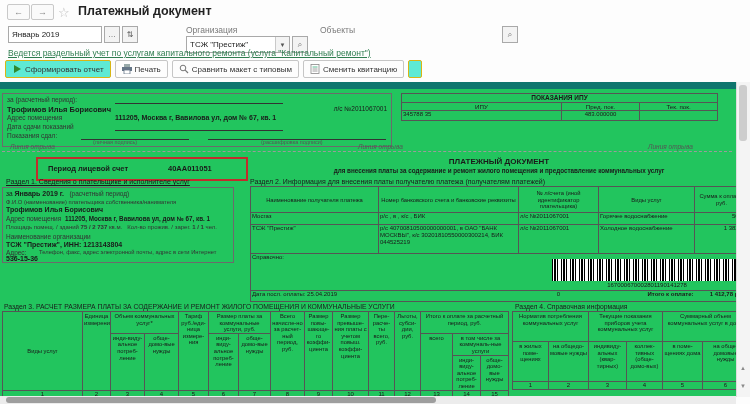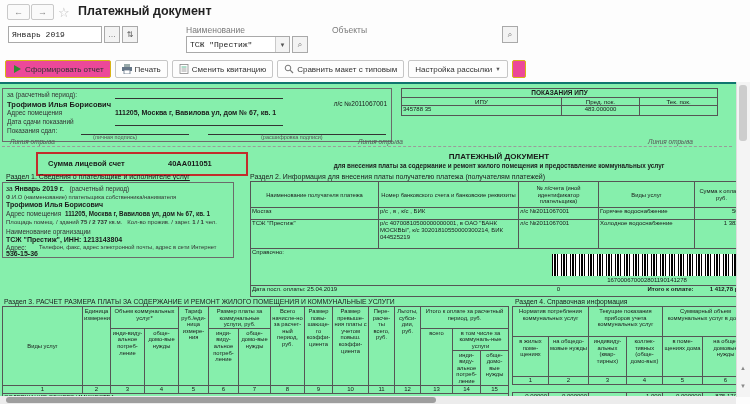--- a/index.html
+++ b/index.html
@@ -11,38 +11,38 @@
           border-radius:2px;background:#fafafa;color:#8a8a8a;font-size:9px;line-height:14px;padding:0;}
   .star{position:absolute;top:5px;left:58px;color:#bdbdbd;font-size:13px;}
   .pagetitle{position:absolute;top:4px;left:78px;font-size:12.5px;font-weight:bold;color:#222;}
   
   .field{position:absolute;top:25px;}
   .flabel{font-size:8.5px;color:#7a7a7a;height:10px;}
   .flabel.green{color:#2e7d4f;}
   .frow{display:flex;align-items:stretch;height:17px;margin-top:1px;}
   .combo{display:flex;flex:1;border:1px solid #a9a9a9;background:#fff;align-items:center;min-width:0;}
   .combo input{border:none;outline:none;flex:1;font-size:8px;padding:0 3px;min-width:0;
-               font-family:Liberation Mono, monospace;color:#222;background:transparent;}
+               font-family:Liberation Sans, sans-serif;color:#222;background:transparent;}
   .drop{width:13px;align-self:stretch;border-left:1px solid #c9c9c9;background:#f3f3f3;
         font-size:6px;color:#555;display:flex;align-items:center;justify-content:center;}
   .sqbtn{width:16px;border:1px solid #a9a9a9;background:#f3f3f3;font-size:8px;color:#555;
          margin-left:2px;padding:0;line-height:15px;}
   .linkrow{position:absolute;top:48px;left:8px;font-size:8.5px;}
   .greenlink{color:#2e7d4f;text-decoration:underline;cursor:pointer;}
   
   .toolbar{position:absolute;top:59px;left:5px;right:5px;height:20px;display:flex;gap:4px;align-items:center;}
   .tbtn{display:inline-flex;align-items:center;gap:3px;height:18px;padding:0 6px;background:#fdfdfd;
         border:1px solid #c6c6c6;border-radius:2px;font-size:8px;color:#333;white-space:nowrap;}
-  .tbtn.yellow{background:#ec4899;border-color:#d9b514;}
+  .tbtn.yellow{background:#5eead4;border-color:#d9b514;}
   .tbtn .car{font-size:5.5px;color:#555;}
   .spacer{flex:1;}
   .ico{width:10px;height:10px;display:inline-block;}
   
-  .doc{position:absolute;top:82px;left:0;width:736px;height:315px;background:#86efac;
-       border-top:2px solid #0f766e;overflow:hidden;font-size:7px;}
+  .doc{position:absolute;top:82px;left:0;width:736px;height:315px;background:#22c55e;
+       border-top:7px solid #0f766e;overflow:hidden;font-size:7px;}
   .abs{position:absolute;}
   .box{position:absolute;border:1px solid #6b6b6b;}
   .b{font-weight:bold;}
   .t6{font-size:6px;} .t65{font-size:6.5px;} .t7{font-size:7px;} .t75{font-size:7.5px;} .t8{font-size:8px;}
   .uline{display:inline-block;border-bottom:1px solid #333;height:8px;}
   .tear{position:absolute;left:2px;right:4px;border-top:1px dashed #9a9a9a;}
   .tearlbl{position:absolute;font-style:italic;font-size:6.5px;color:#555;}
   .redbox{position:absolute;border:2px solid #c22c2c;}
   table.rep{border-collapse:collapse;table-layout:fixed;}
   table.rep th,table.rep td{border:1px solid #555;padding:0 1px;overflow:hidden;}
@@ -76,75 +76,74 @@
     <div class="frow">
       <span class="combo">
           <input value="Январь 2019" style="">
         </span>
       <button class="sqbtn">…</button>
       <button class="sqbtn">⇅</button>
     </div>
   </div>
 
   <div class="field" style="left:186px;width:122px">
-    <div class="flabel">Наименование</div>
+    <div class="flabel">Организация</div>
     <div class="frow">
       <span class="combo">
         <input value="ТСЖ &quot;Престиж&quot;" style="">
         <span class="drop">▼</span>
       </span>
       <button class="sqbtn">⌕</button>
     </div>
   </div>
 
-  <div class="field" style="left:332px;width:176px">
+  <div class="field" style="left:320px;width:176px">
     <div class="flabel">Объекты</div>
   </div>
 
   <div class="field" style="left:500px;width:138px">
     <div class="frow">
       <button class="sqbtn">⌕</button>
     </div>
   </div>
 
+  <div class="linkrow">
+    <span class="greenlink">Ведется раздельный учет по услугам капитального ремонта (услуга "Капитальный ремонт")</span>
+  </div>
 
   <div class="toolbar">
     <button class="tbtn yellow">
       <svg class="ico" viewBox="0 0 10 10">
           <polygon points="2,1 9,5 2,9" fill="#2f8a2f"></polygon>
         </svg>
       <span>Сформировать отчет</span>
     </button>
     <button class="tbtn">
       <svg class="ico" viewBox="0 0 10 10">
           <rect x="2" y="0" width="6" height="3" fill="#9aa"></rect>
           <rect x="0" y="3" width="10" height="4" fill="#678"></rect>
           <rect x="2" y="6" width="6" height="4" fill="#fff" stroke="#678" stroke-width="0.8"></rect>
         </svg>
       <span>Печать</span>
     </button>
     <button class="tbtn">
       <svg class="ico" viewBox="0 0 10 10">
+          <circle cx="4" cy="4" r="2.8" fill="none" stroke="#777" stroke-width="1"></circle>
+          <line x1="6.2" y1="6.2" x2="9" y2="9" stroke="#777" stroke-width="1.2"></line>
+        </svg>
+      <span>Сравнить макет с типовым</span>
+    </button>
+    <button class="tbtn">
+      <svg class="ico" viewBox="0 0 10 10">
           <rect x="1" y="0.5" width="8" height="9" fill="#fff" stroke="#888" stroke-width="0.8"></rect>
           <line x1="2.5" y1="3" x2="7.5" y2="3" stroke="#3a7" stroke-width="0.8"></line>
           <line x1="2.5" y1="5" x2="7.5" y2="5" stroke="#888" stroke-width="0.8"></line>
           <line x1="2.5" y1="7" x2="7.5" y2="7" stroke="#888" stroke-width="0.8"></line>
         </svg>
       <span>Сменить квитанцию</span>
-    </button>
-    <button class="tbtn">
-      <svg class="ico" viewBox="0 0 10 10">
-          <circle cx="4" cy="4" r="2.8" fill="none" stroke="#777" stroke-width="1"></circle>
-          <line x1="6.2" y1="6.2" x2="9" y2="9" stroke="#777" stroke-width="1.2"></line>
-        </svg>
-      <span>Сравнить макет с типовым</span>
-    </button>
-    <button class="tbtn">
-      <span>Настройка рассылки</span>
-        <span class="car">▼</span>
     </button>
     <button class="tbtn yellow">
       
       
     </button>
     <span class="spacer"></span>
 
   </div>
 
   <div class="doc">
@@ -187,21 +186,21 @@
       </tr>
     </tbody>
       </table>
 
     <div class="tearlbl" style="left:10px;top:54px">Линия отрыва</div>
     <div class="tearlbl" style="left:358px;top:54px">Линия отрыва</div>
     <div class="tearlbl" style="left:648px;top:54px">Линия отрыва</div>
     <div class="tear" style="top:62px"></div>
 
     <div class="redbox" style="left:36px;top:68px;width:208px;height:20px">
-      <span class="abs t75 b" style="left:10px;top:5px">Сумма лицевой счет</span>
+      <span class="abs t75 b" style="left:10px;top:5px">Период лицевой счет</span>
       <span class="abs t75 b" style="left:130px;top:5px">40AA011051</span>
     </div>
 
     <div class="abs t8 b ctr" style="left:252px;top:68px;width:494px">ПЛАТЕЖНЫЙ ДОКУМЕНТ</div>
     <div class="abs b ctr" style="left:252px;top:78px;width:494px;font-size:6.3px">для внесения платы за содержание и ремонт жилого помещения и предоставление коммунальных услуг</div>
 
     <div class="abs t7" style="left:6px;top:89px;text-decoration:underline">Раздел 1.  Сведения о плательщике и исполнителе услуг</div>
     <div class="box" style="left:2px;top:98px;width:230px;height:74px">
       <div class="abs t65" style="left:3px;top:2px">
         <span>за</span>

